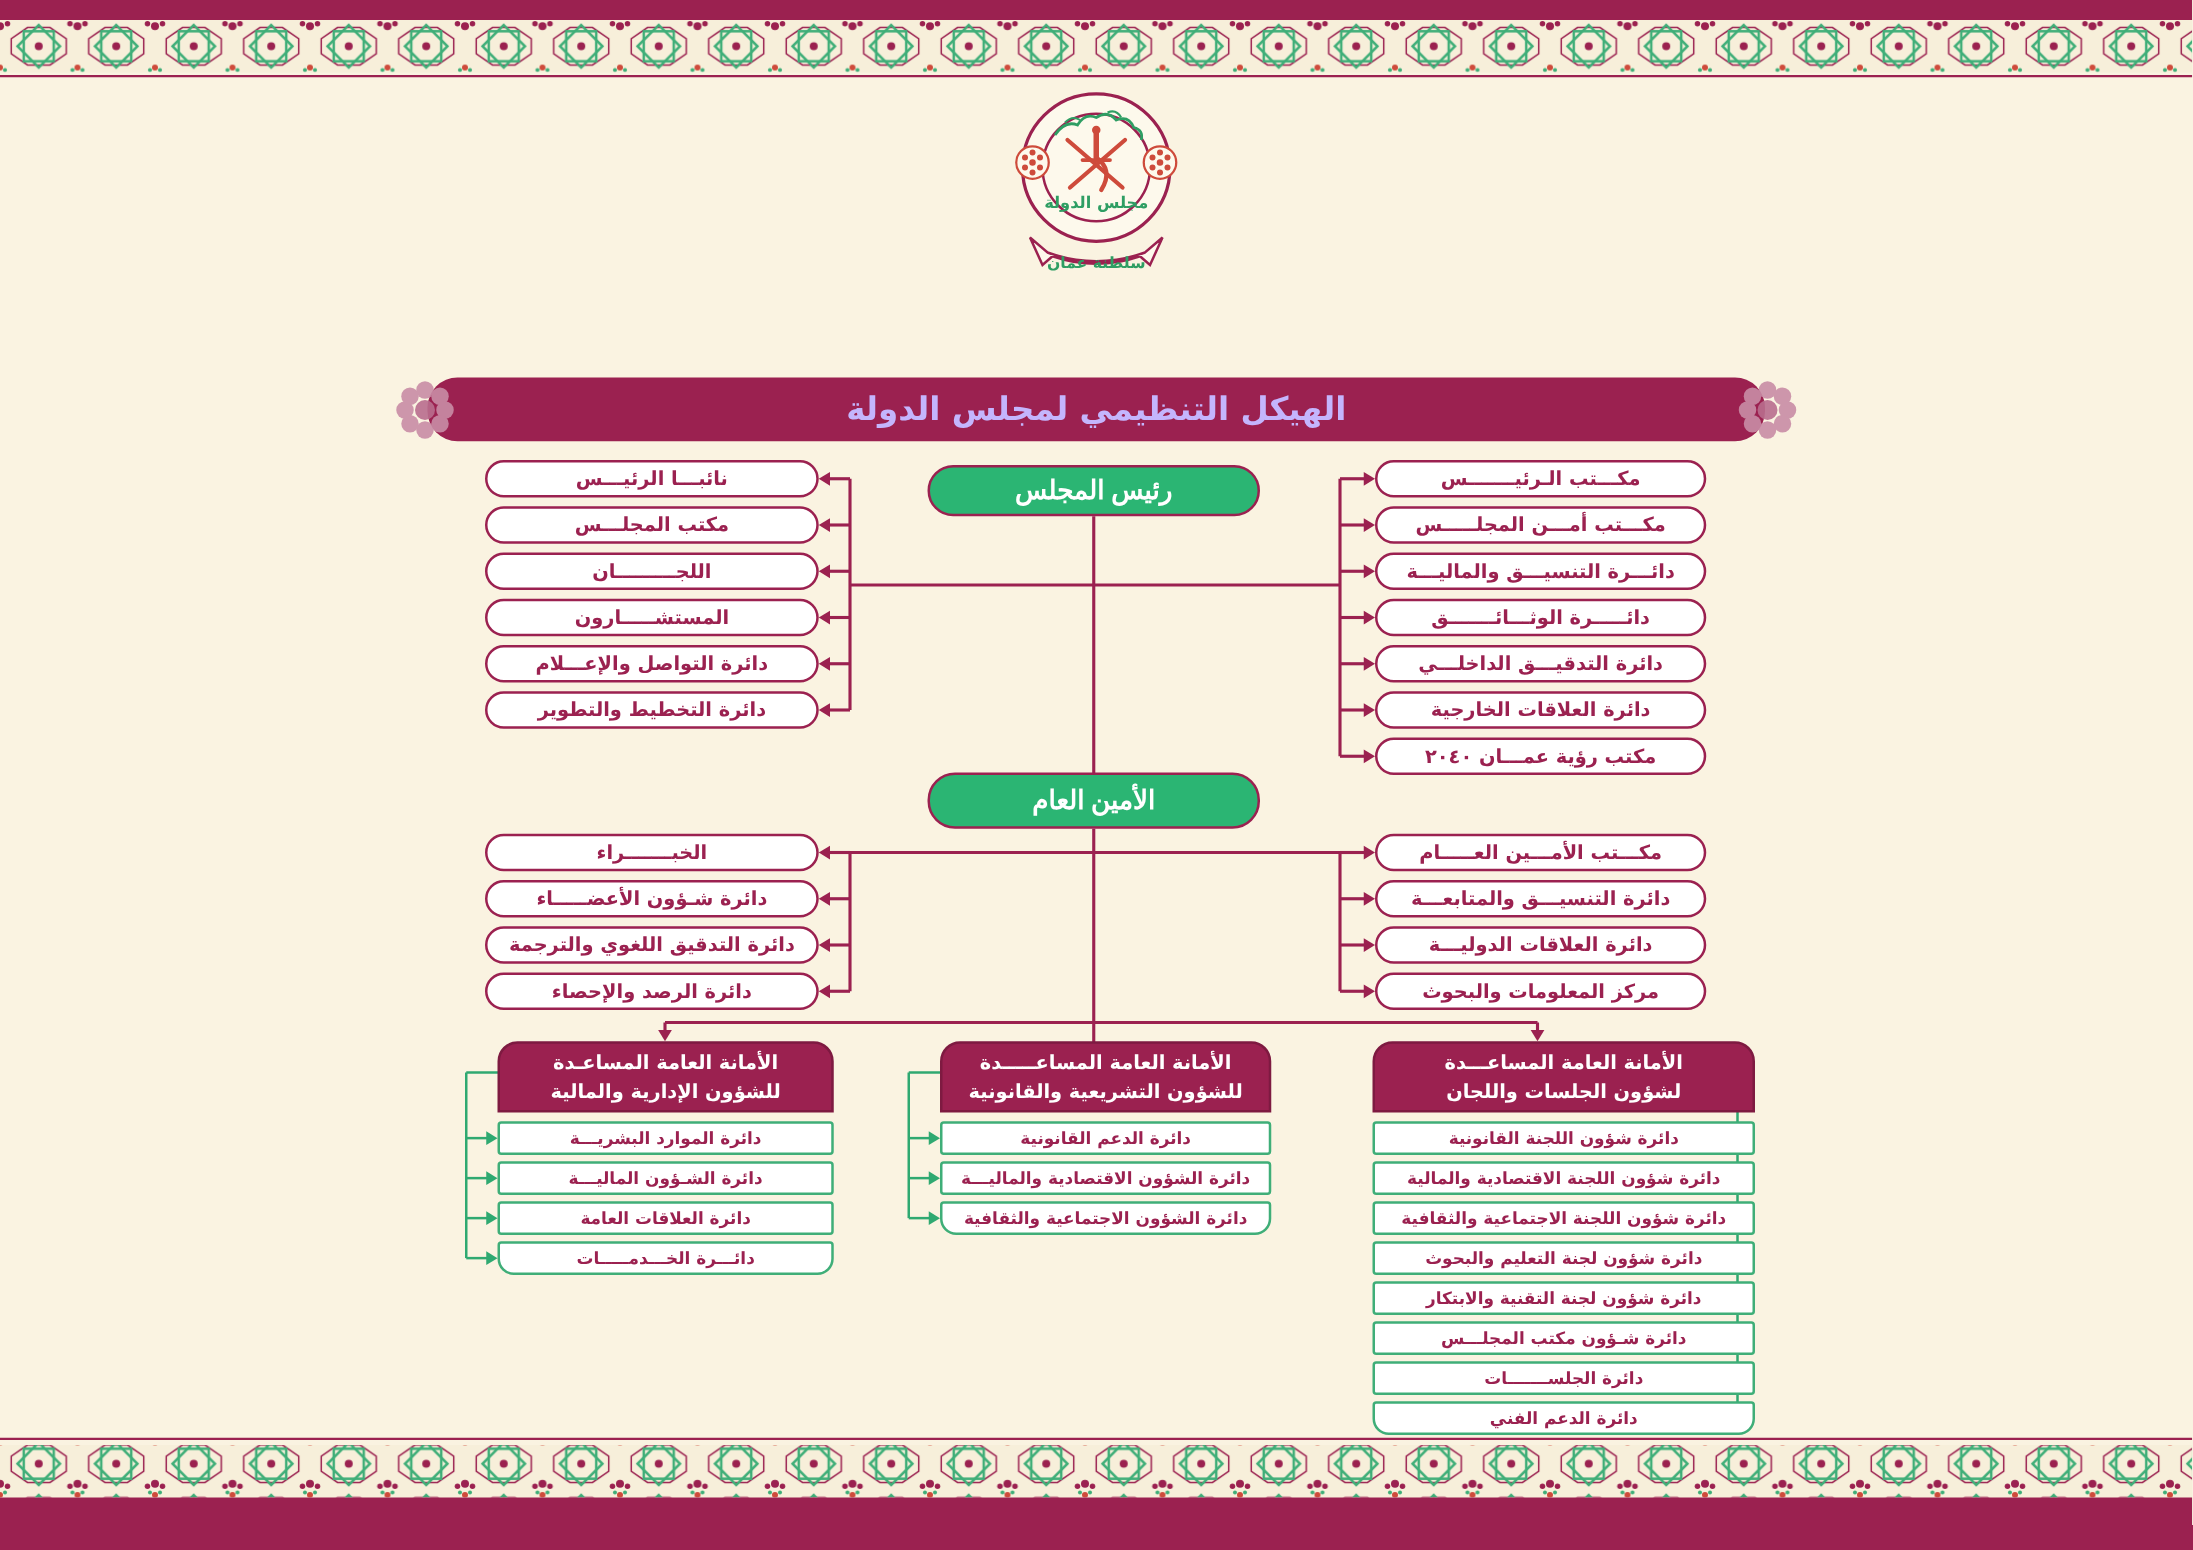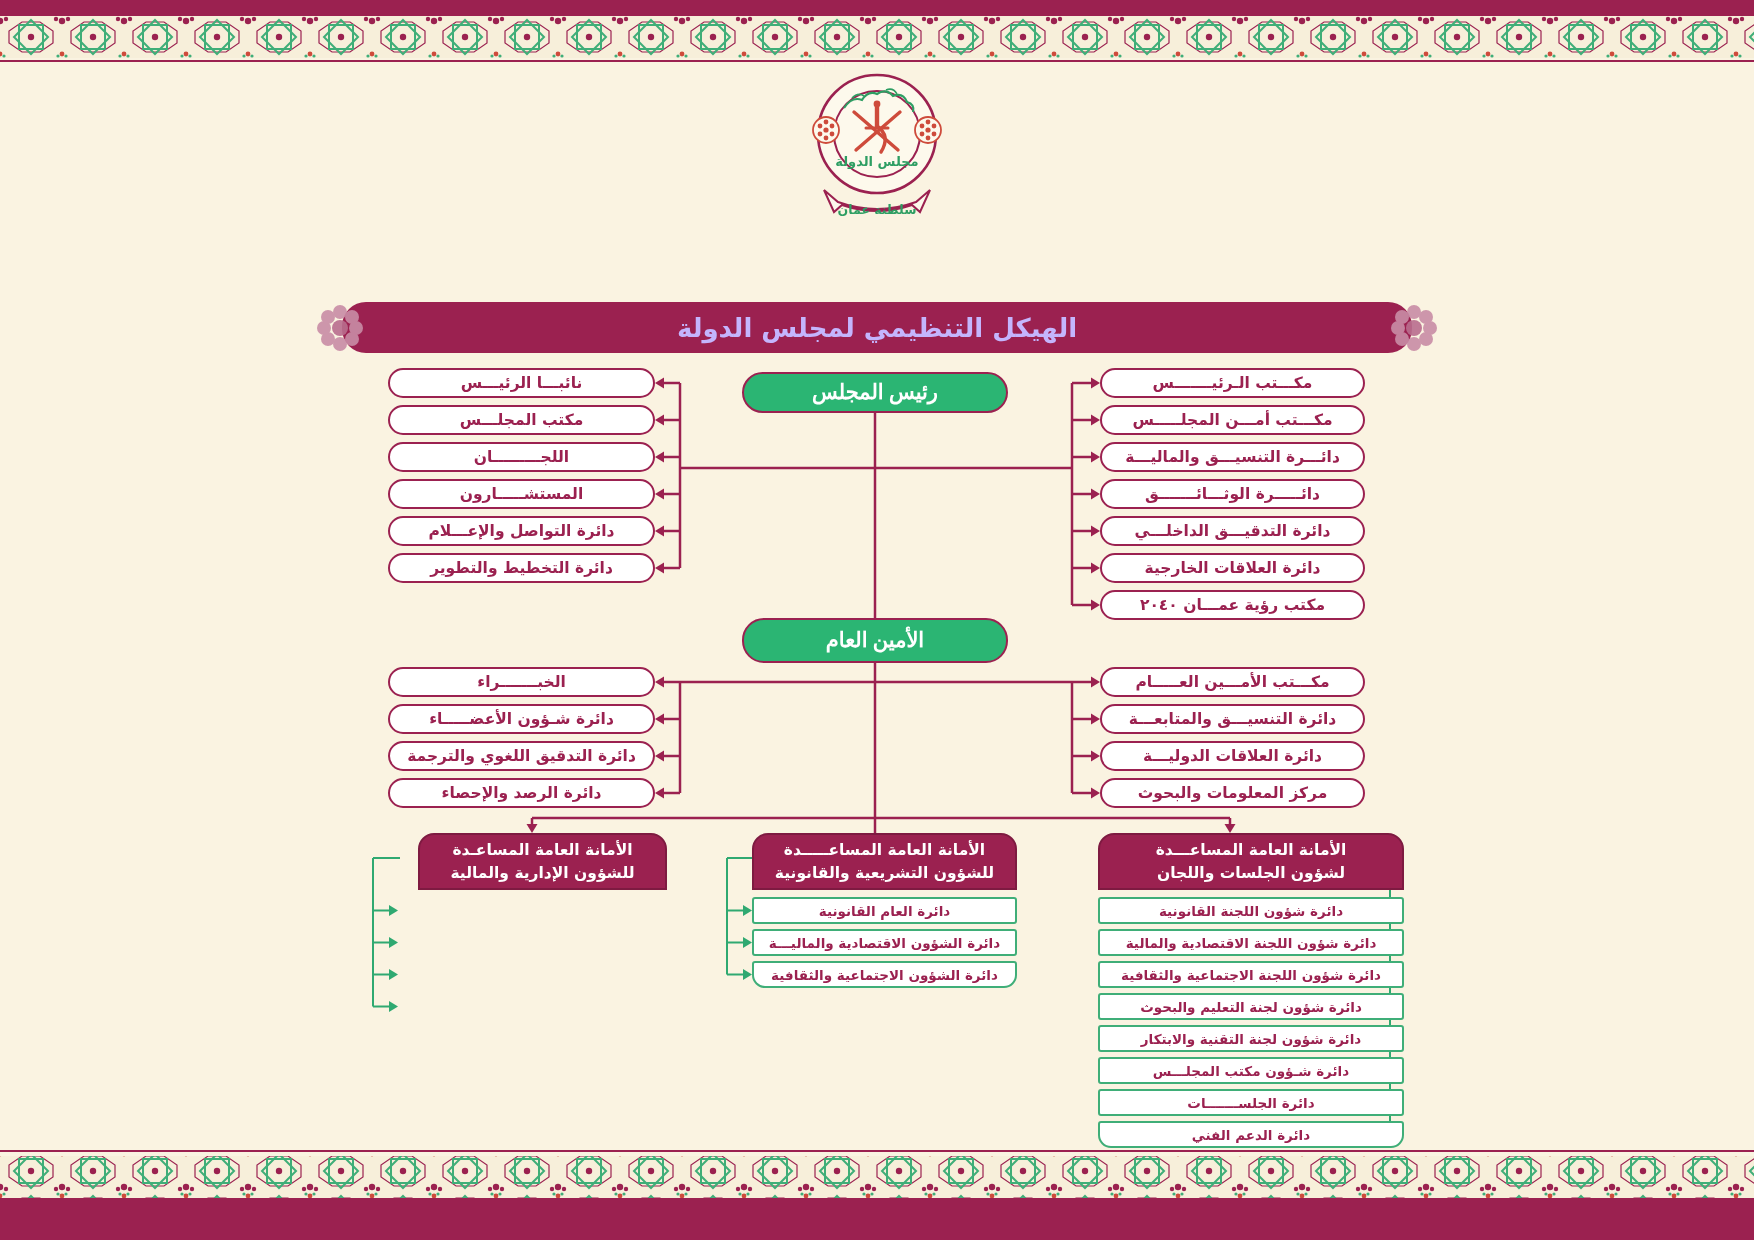--- a/index.html
+++ b/index.html
@@ -299,34 +299,40 @@
       <div class="obox">دائرة التدقيق اللغوي والترجمة</div>
       <div class="obox">دائرة الرصد والإحصاء</div>
     </div>
   <div class="col" id="col-sg-right" style="left:1100px;top:667px;width:265px">
       <div class="obox">مكـــتب الأمـــين العـــــام</div>
       <div class="obox">دائرة التنسيـــق والمتابعـــة</div>
       <div class="obox">دائرة العلاقات الدوليـــة</div>
       <div class="obox">مركز المعلومات والبحوث</div>
     </div>
 
-  <div class="sec-card" style="left:418px;top:833px;width:249px">
+  <div class="sec-card" style="left:398px;top:833px;width:269px">
     <div class="sec-header">
       <span>الأمانة العامة المساعـدة</span>
       <span>للشؤون الإدارية والمالية</span>
     </div>
+    <div class="deps">
+        <div class="gbox">دائرة الموارد البشريـــة</div>
+        <div class="gbox">دائرة الشـؤون الماليـــة</div>
+        <div class="gbox">دائرة العلاقات العامة</div>
+        <div class="gbox">دائـــرة الخـــدمـــــات</div>
+      </div>
   </div>
 
   <div class="sec-card" style="left:752px;top:833px;width:265px">
     <div class="sec-header">
       <span>الأمانة العامة المساعـــــدة</span>
       <span>للشؤون التشريعية والقانونية</span>
     </div>
     <div class="deps">
-        <div class="gbox">دائرة العام القانونية</div>
+        <div class="gbox">دائرة الدعم القانونية</div>
         <div class="gbox">دائرة الشؤون الاقتصادية والماليـــة</div>
         <div class="gbox">دائرة الشؤون الاجتماعية والثقافية</div>
       </div>
   </div>
 
   <div class="sec-card" style="left:1098px;top:833px;width:306px">
     <div class="sec-header">
       <span>الأمانة العامة المساعـــدة</span>
       <span>لشؤون الجلسات واللجان</span>
     </div>

